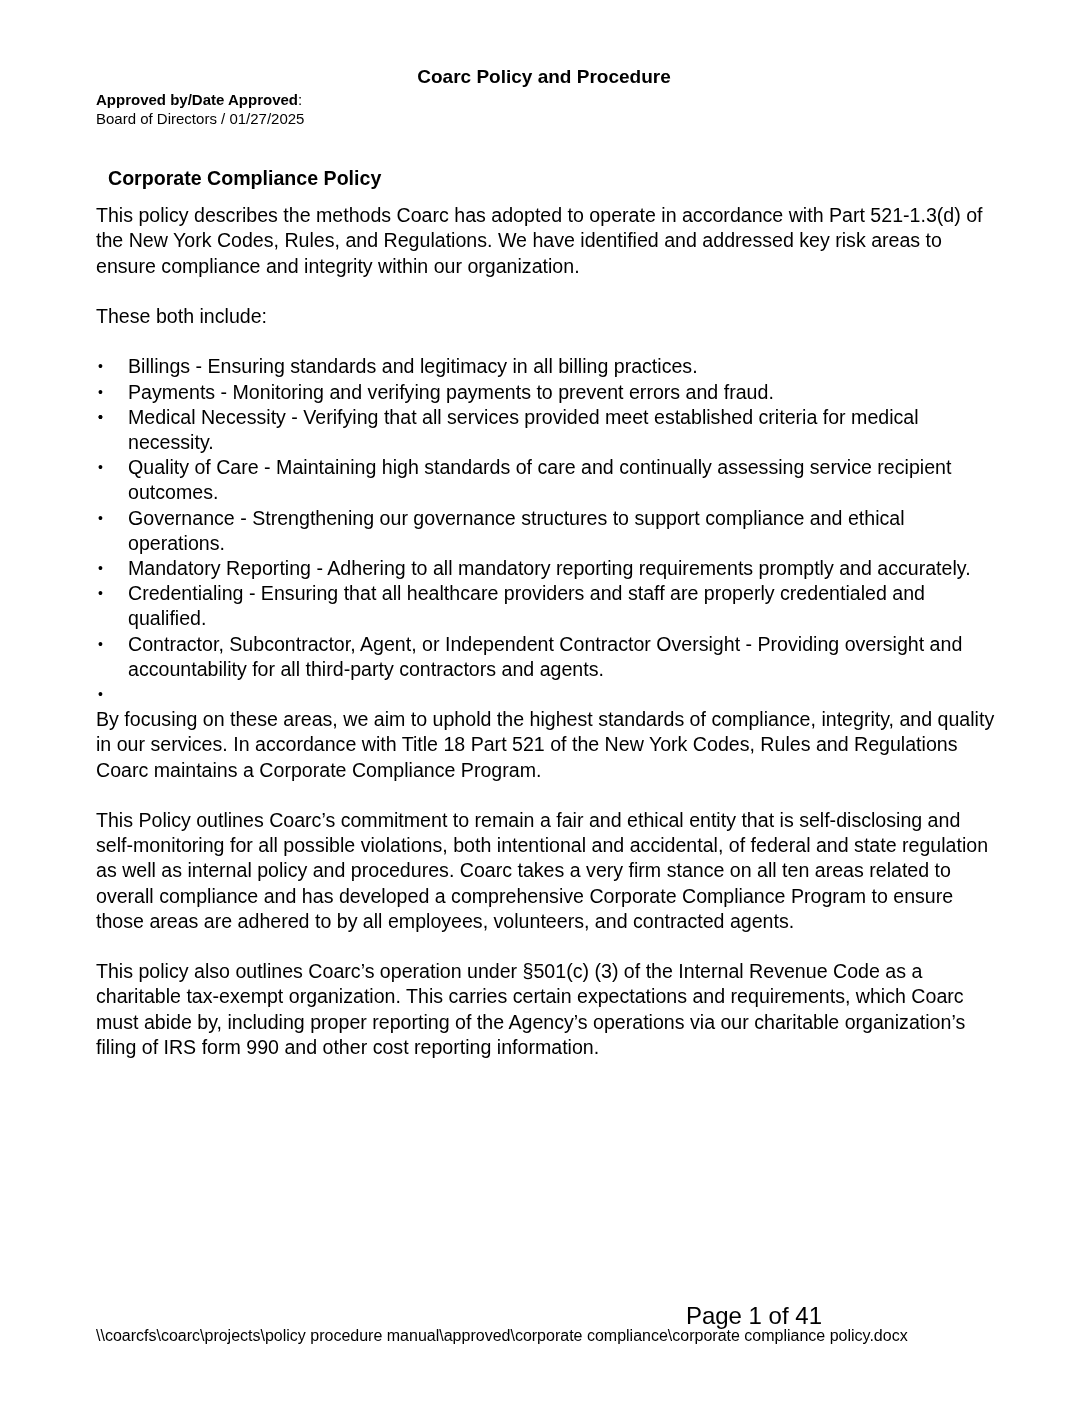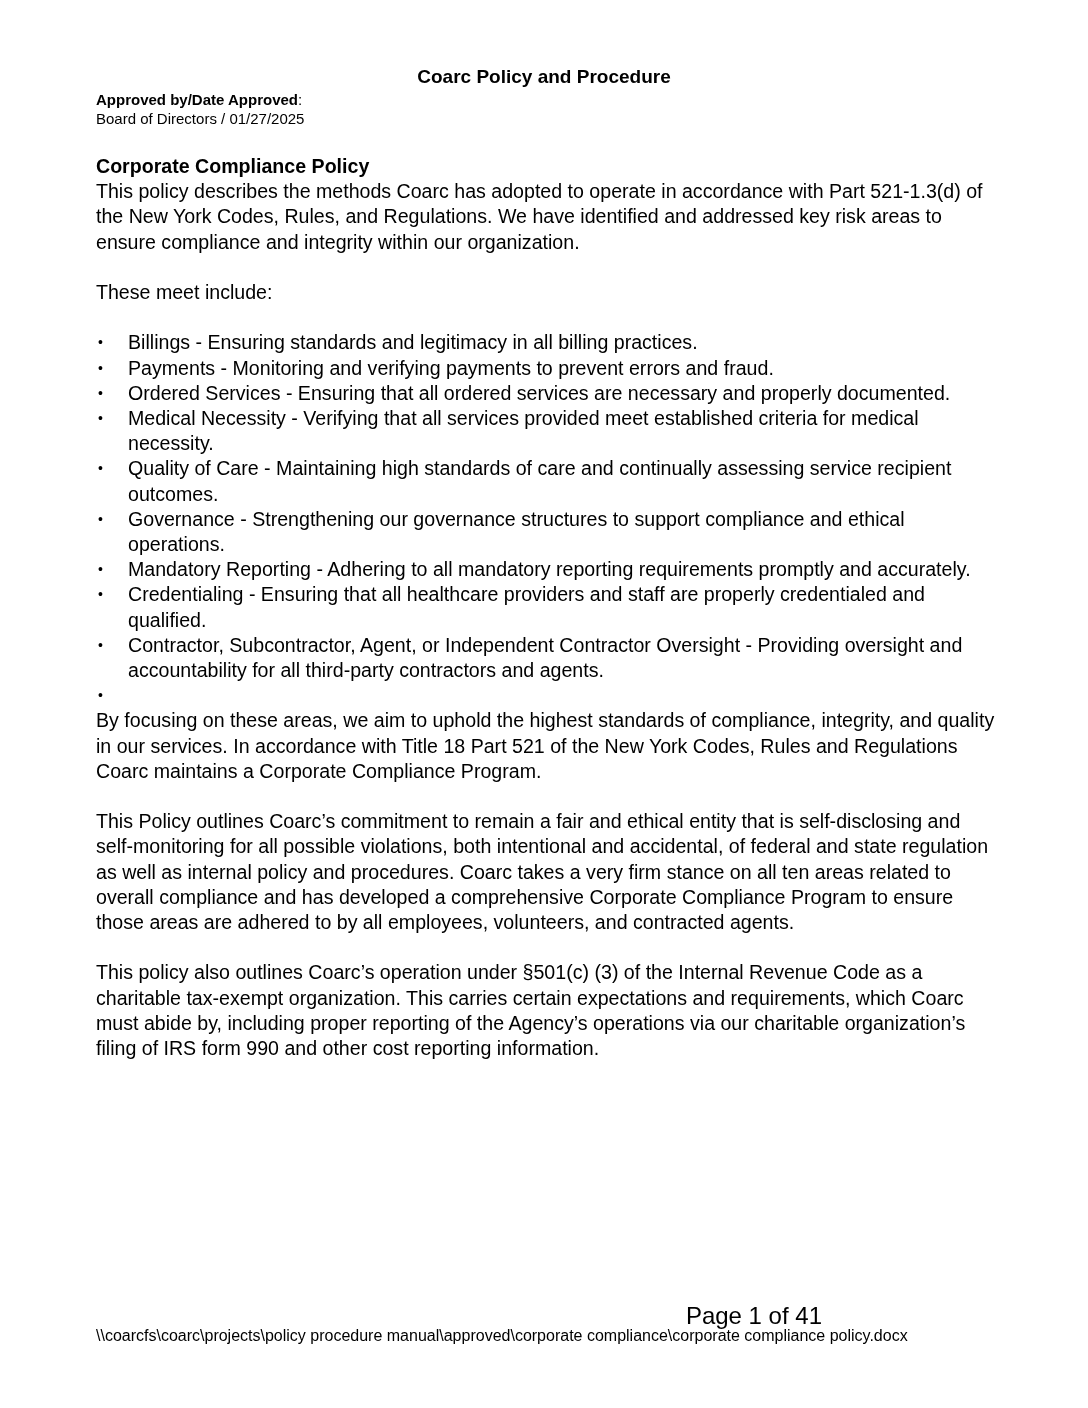--- a/index.html
+++ b/index.html
@@ -13,21 +13,21 @@
     text-align: center; font-weight: bold; font-size: 19px; line-height: 22px;
   }
   .approved {
     position: absolute; top: 90px; left: 96px; font-size: 15px; line-height: 19px;
   }
   .approved .label { font-weight: bold; }
   .body {
     position: absolute; top: 154px; left: 96px; width: 905px;
     font-size: 19.6px; line-height: 25.2px;
   }
-  .body h2 { margin: 0; font-size: 19.6px; font-weight: bold; line-height: 25.2px; }
+  .body h2 { margin: 12px; font-size: 19.6px; font-weight: bold; line-height: 25.2px; }
   .body p { margin: 0 0 25.2px 0; }
   .body ul { list-style: none; margin: 0 0 25.2px 0; padding: 0; }
   .body li { position: relative; padding-left: 32px; }
   .body li .bullet { position: absolute; left: 2px; top: 0; font-size: 14px; }
   .page-num {
     position: absolute; top: 1304px; right: 98px; font-size: 24px; line-height: 24px;
   }
   .filepath {
     position: absolute; top: 1329px; left: 96px; font-size: 16px; line-height: 14px;
   }
@@ -40,26 +40,26 @@
   <div class="doc-title">Coarc Policy and Procedure</div>
 
   <div class="approved">
     <div><span class="label">Approved by/Date Approved</span><span>:</span></div>
     <div>Board of Directors / 01/27/2025</div>
   </div>
 
   <div class="body">
     <h2>Corporate Compliance Policy</h2>
     <p>This policy describes the methods Coarc has adopted to operate in accordance with Part 521-1.3(d) of the New York Codes, Rules, and Regulations.  We have identified and addressed key risk areas to ensure compliance and integrity within our organization.</p>
-    <p>These meet include:</p>
+    <p>These both include:</p>
 
     <ul>
       <li><span class="bullet">•</span><span>Billings - Ensuring standards and legitimacy in all billing practices.</span></li>
       <li><span class="bullet">•</span><span>Payments - Monitoring and verifying payments to prevent errors and fraud.</span></li>
-      <li><span class="bullet">•</span><span>Ordered Services - Ensuring that all ordered services are necessary and properly documented.</span></li>
+      <li><span class="bullet">•</span></li>
       <li><span class="bullet">•</span><span>Medical Necessity - Verifying that all services provided meet established criteria for medical necessity.</span></li>
       <li><span class="bullet">•</span><span>Quality of Care - Maintaining high standards of care and continually assessing service recipient outcomes.</span></li>
       <li><span class="bullet">•</span><span>Governance - Strengthening our governance structures to support compliance and ethical operations.</span></li>
       <li><span class="bullet">•</span><span>Mandatory Reporting - Adhering to all mandatory reporting requirements promptly and accurately.</span></li>
       <li><span class="bullet">•</span><span>Credentialing - Ensuring that all healthcare providers and staff are properly credentialed and qualified.</span></li>
       <li><span class="bullet">•</span><span>Contractor, Subcontractor, Agent, or Independent Contractor Oversight - Providing oversight and accountability for all third-party contractors and agents.</span></li>
       <li><span class="bullet">•</span></li>
     </ul>
 
     <p>By focusing on these areas, we aim to uphold the highest standards of compliance, integrity, and quality in our services. In accordance with Title 18 Part 521 of the New York Codes, Rules and Regulations Coarc maintains a Corporate Compliance Program.</p>

